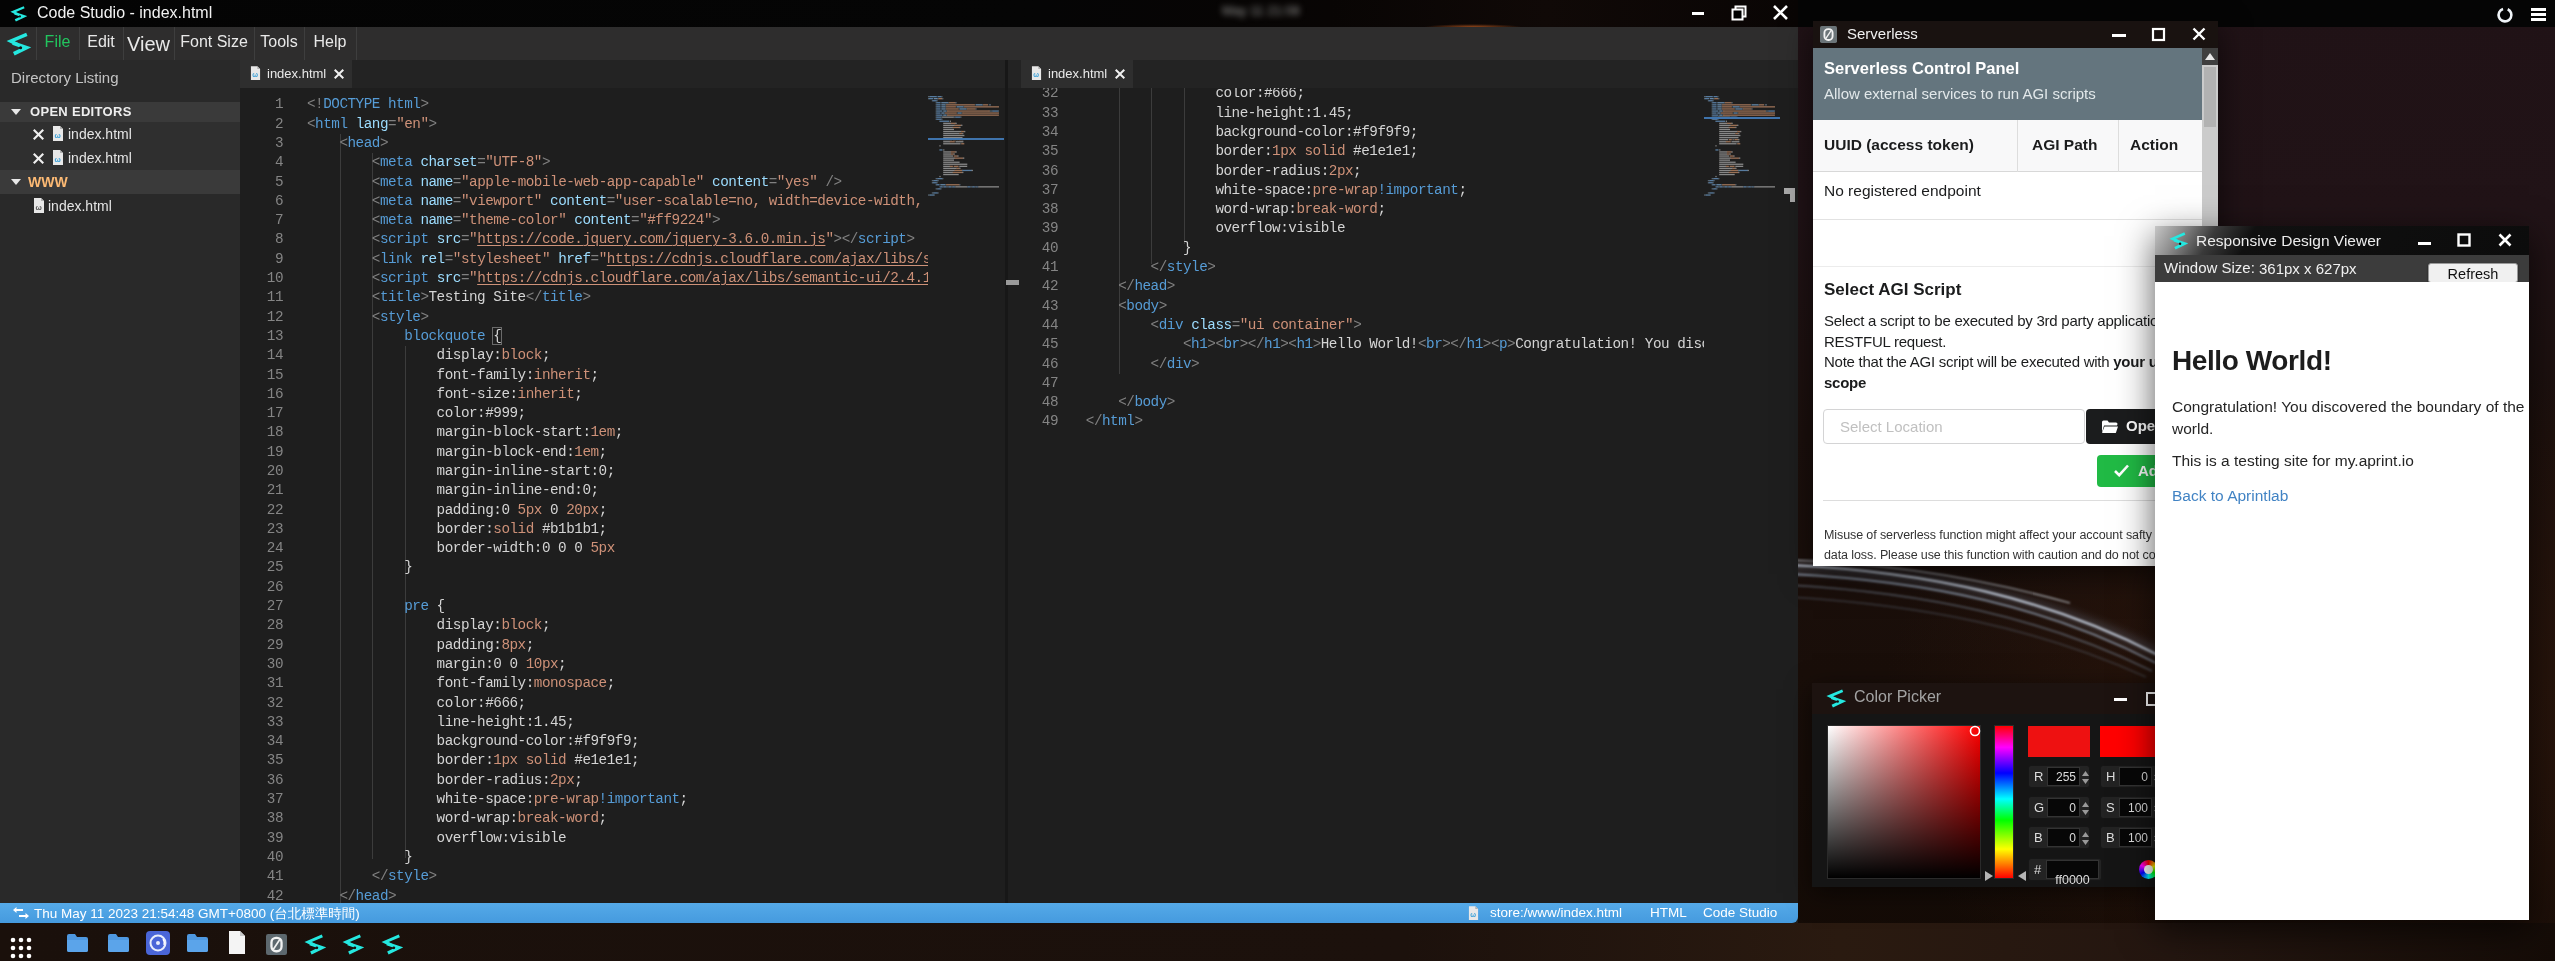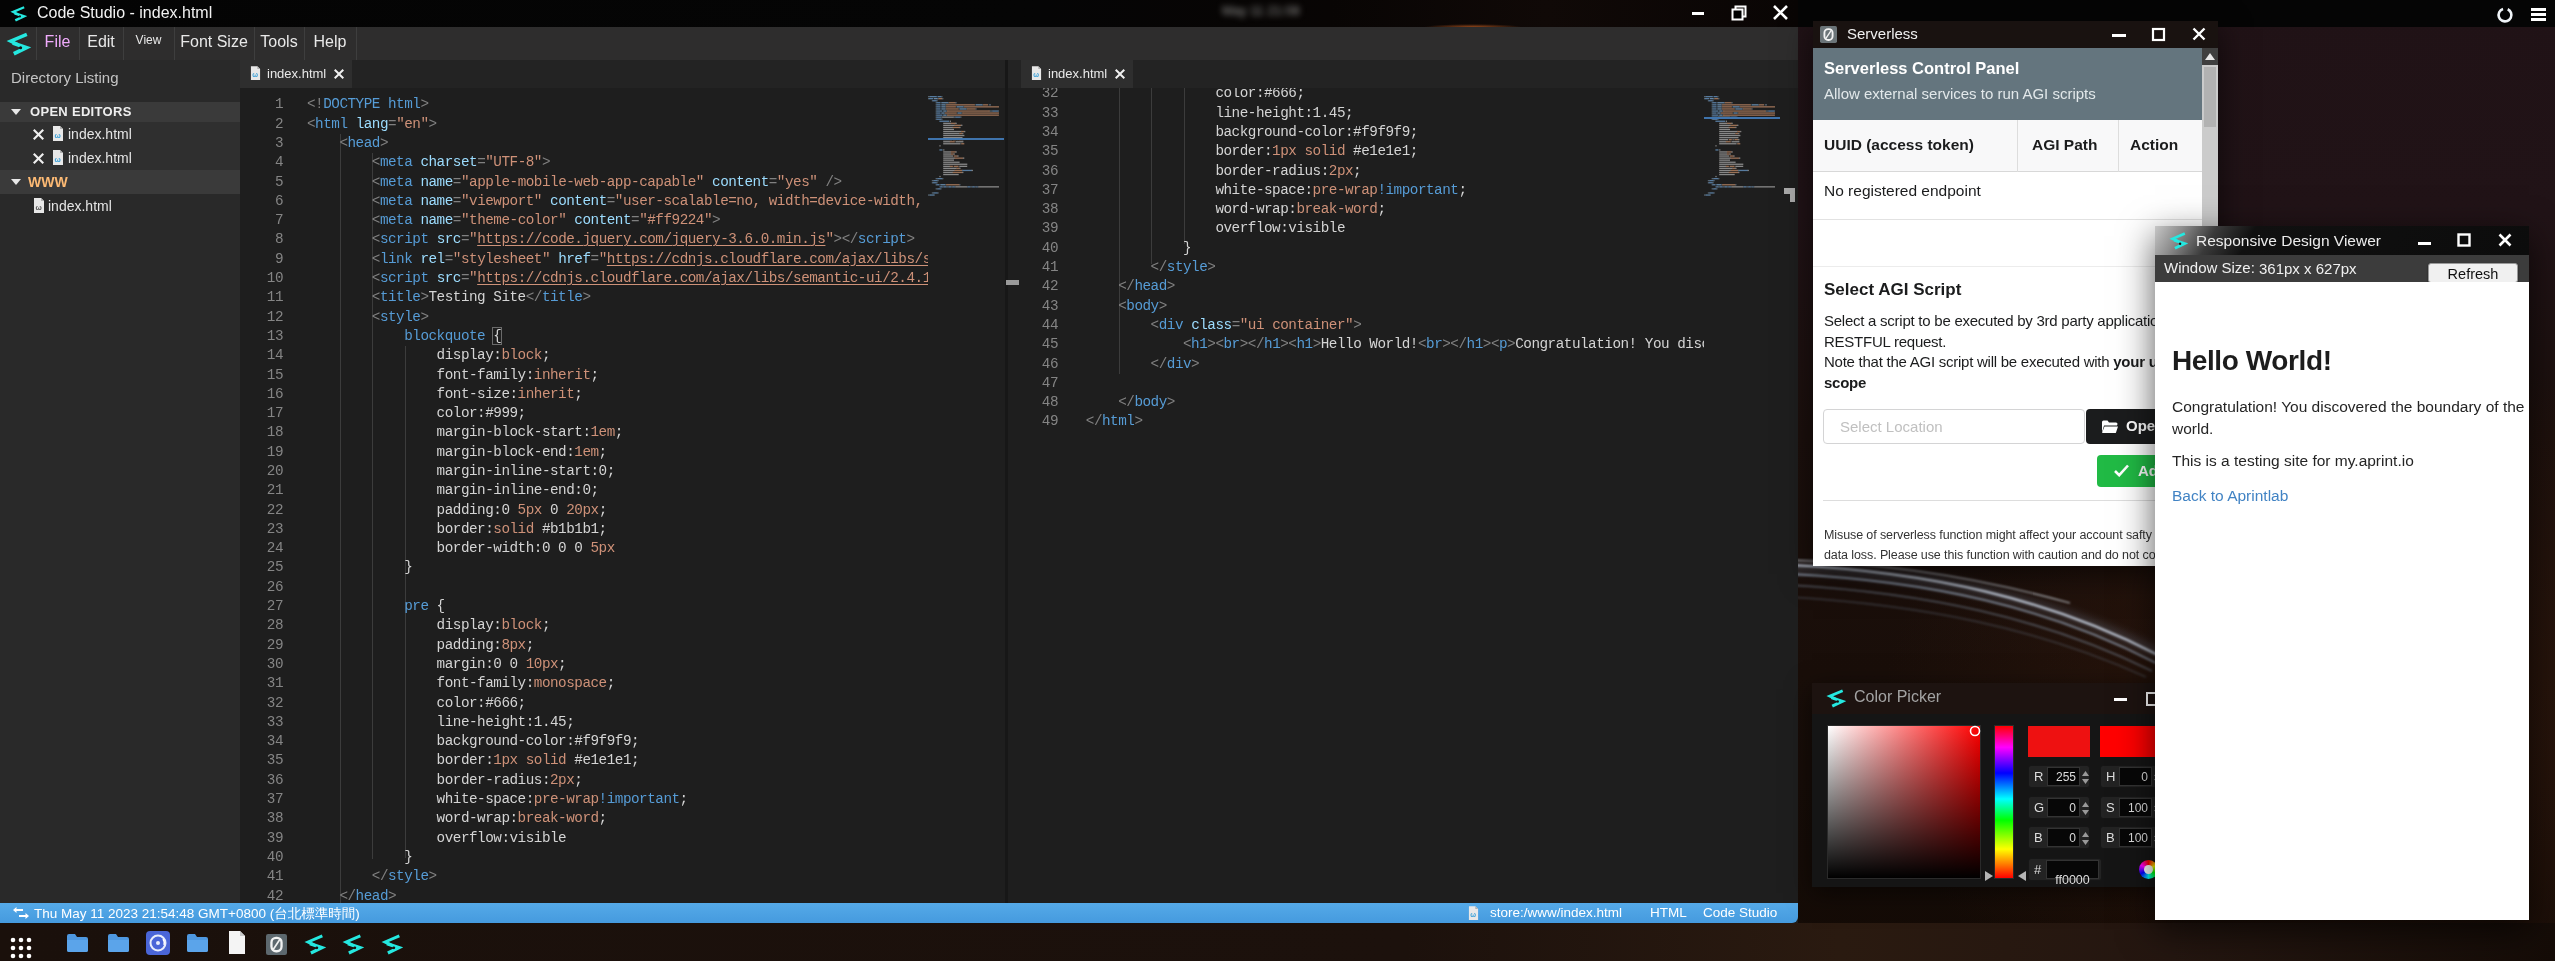--- a/index.html
+++ b/index.html
@@ -67,23 +67,23 @@
           <path d="M6.5 11.5 L19.5 16 L7.5 21.8" fill="none" stroke="#25e8e0" stroke-width="3.7" stroke-linejoin="miter"></path>
           <circle cx="14" cy="16.1" r="1.5" fill="#181210"></circle>
         </svg></div>
 <div class="abs" style="left:36px;top:0;width:1px;height:33px;background:#3e3e3e;"></div>
 <div class="abs" style="left:79px;top:0;width:1px;height:33px;background:#3e3e3e;"></div>
 <div class="abs" style="left:123px;top:0;width:1px;height:33px;background:#3e3e3e;"></div>
 <div class="abs" style="left:174px;top:0;width:1px;height:33px;background:#3e3e3e;"></div>
 <div class="abs" style="left:254px;top:0;width:1px;height:33px;background:#3e3e3e;"></div>
 <div class="abs" style="left:304px;top:0;width:1px;height:33px;background:#3e3e3e;"></div>
 <div class="abs" style="left:356px;top:0;width:1px;height:33px;background:#3e3e3e;"></div>
-<div class="abs" style="left:36px;top:6px;width:43px;text-align:center;font-size:16px;color:#f0abfc;">File</div>
+<div class="abs" style="left:36px;top:6px;width:43px;text-align:center;font-size:16px;color:#22c55e;">File</div>
 <div class="abs" style="left:79px;top:6px;width:44px;text-align:center;font-size:16px;color:#e8e8e8;">Edit</div>
-<div class="abs" style="left:123px;top:6px;width:51px;text-align:center;font-size:12px;color:#e8e8e8;">View</div>
+<div class="abs" style="left:123px;top:6px;width:51px;text-align:center;font-size:20px;color:#e8e8e8;">View</div>
 <div class="abs" style="left:174px;top:6px;width:80px;text-align:center;font-size:16px;color:#e8e8e8;">Font Size</div>
 <div class="abs" style="left:254px;top:6px;width:50px;text-align:center;font-size:16px;color:#e8e8e8;">Tools</div>
 <div class="abs" style="left:304px;top:6px;width:52px;text-align:center;font-size:16px;color:#e8e8e8;">Help</div>
 </div>
 <div class="abs" style="left:0;top:60px;width:240px;height:843px;background:#292929;padding-left:12px;">
 <div class="abs" style="left:11px;top:9px;font-size:15px;color:#c4c4c4;">Directory Listing</div>
 <div class="abs" style="left:0;top:42px;width:240px;height:20px;background:#3a3a3a;">
  <svg class="abs" style="left:11px;top:6px;" width="10" height="8">
           <path d="M0 1 L10 1 L5 7 Z" fill="#e8e8e8"></path>
         </svg>

